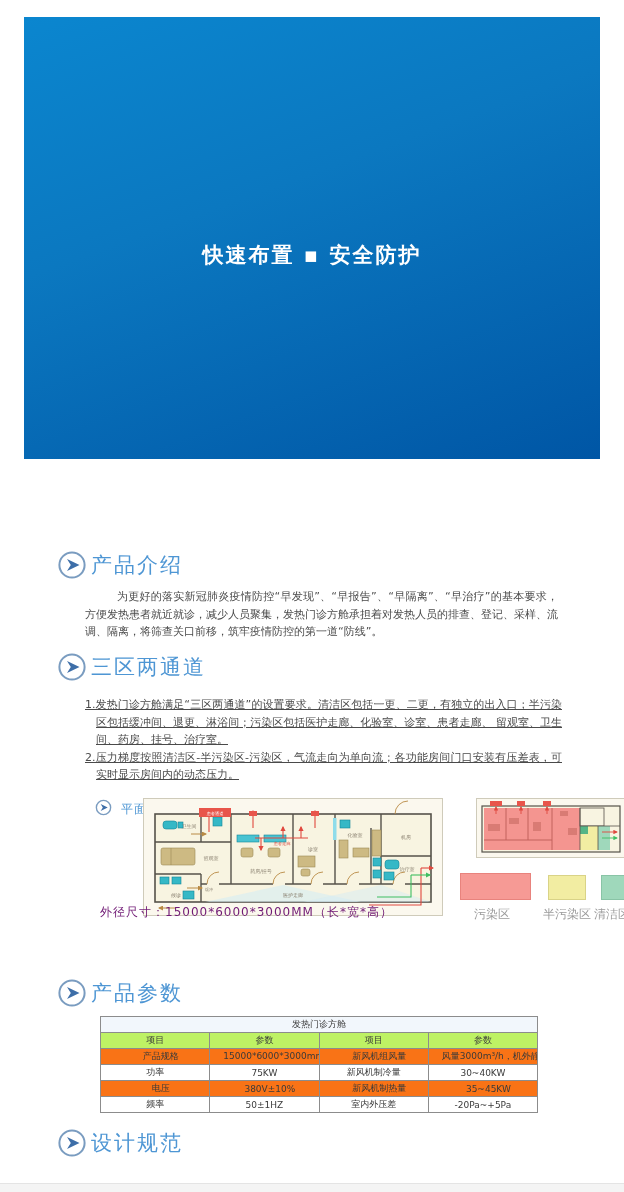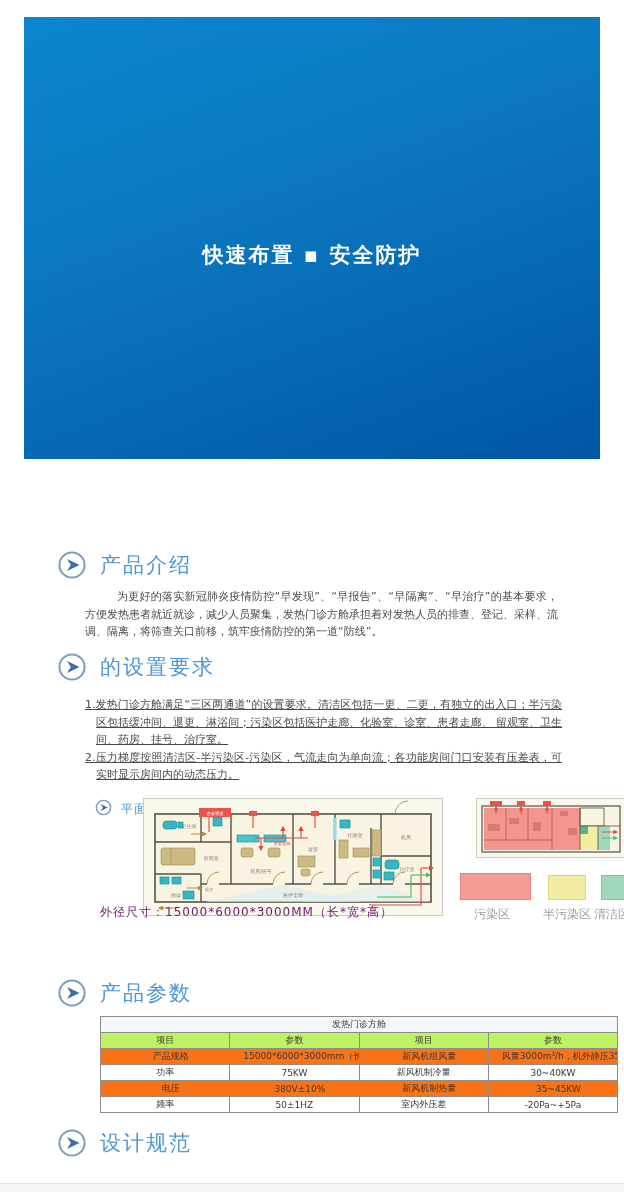--- a/index.html
+++ b/index.html
@@ -6,21 +6,21 @@
   body{width:624px;font-family:"DejaVu Sans","Liberation Sans",sans-serif;}
   .page{position:relative;width:624px;height:1192px;background:#fff;overflow:hidden;}
 
   
   .banner{position:absolute;left:24px;top:17px;width:576px;height:442px;
     background:linear-gradient(160deg,#0B86CF 0%,#0B78C0 40%,#0056A5 100%);}
   .banner-title{position:absolute;left:0;top:224px;width:100%;text-align:center;
     color:#fff;font-size:21px;font-weight:bold;letter-spacing:2px;}
 
   
-  .sec{position:absolute;left:0;display:flex;align-items:center;gap:13px;padding-left:57px;}
+  .sec{position:absolute;left:0;display:flex;align-items:center;gap:4px;padding-left:57px;}
   .sec .ttl{font-size:21px;color:#4E96D4;letter-spacing:2px;}
   .sec svg{display:block;}
   .subsec{position:absolute;display:flex;align-items:center;gap:9px;}
   .subsec .ttl{font-size:12px;color:#4E96D4;letter-spacing:1px;}
 
   .body-text{position:absolute;left:85px;width:473px;font-size:11px;line-height:17.5px;
     color:#4A4A4A;text-indent:32px;text-align:justify;}
   .design-list{position:absolute;left:85px;width:477px;font-size:11px;line-height:17.5px;color:#4A4A4A;text-decoration:underline;}
   .design-list .li{padding-left:11px;text-indent:-11px;text-align:justify;}
 
@@ -33,21 +33,21 @@
   .sw{position:absolute;box-sizing:border-box;}
   .sw-pink{left:0;top:0;width:71px;height:27px;background:#F69A95;border:1px solid #E8837D;}
   .sw-yellow{left:88px;top:2px;width:38px;height:25px;background:#F2EDA2;border:1px solid #D9D387;}
   .sw-green{left:141px;top:2px;width:25px;height:25px;background:#9FD8BB;border:1px solid #89C4A6;}
   .lg-label{position:absolute;top:33px;font-size:12px;color:#9B9B9B;white-space:nowrap;}
   .lg-0{left:14px;} .lg-1{left:83px;} .lg-2{left:134px;}
 
   .dim-note{position:absolute;left:100px;top:904px;font-size:12px;color:#701a75;letter-spacing:1px;}
 
   
-  .ptable{position:absolute;left:100px;top:1016px;width:518px;border-collapse:collapse;
+  .ptable{position:absolute;left:100px;top:1016px;width:438px;border-collapse:collapse;
     font-size:9px;color:#3A3A3A;table-layout:fixed;}
   .ptable td{border:1px solid #8C8C8C;text-align:center;height:15px;padding:0 2px;overflow:hidden;white-space:nowrap;}
   .ptable .t-title{background:#F2F7FC;}
   .ptable .r-head td{background:#bef264;}
   .ptable .r-blue td{background:#f97316;padding-left:13px;}
   .ptable .r-white td{background:#FFFFFF;}
   .c0{width:77px;} .c1{width:170px;} .c2{width:80px;} .c3{width:111px;}
 
   .footer-bar{position:absolute;left:0;top:1183px;width:624px;height:9px;background:#F4F4F4;border-top:1px solid #E4E4E4;}
 
@@ -76,21 +76,21 @@
   </div>
   <div class="body-text" style="top:588px;">为更好的落实新冠肺炎疫情防控“早发现”、“早报告”、“早隔离”、“早治疗”的基本要求，方便发热患者就近就诊，减少人员聚集，发热门诊方舱承担着对发热人员的排查、登记、采样、流调、隔离，将筛查关口前移，筑牢疫情防控的第一道“防线”。</div>
 
   <div class="sec" style="top:652px;">
     <span>
         <svg width="30" height="30" viewBox="0 0 30 30">
           <circle cx="15" cy="15" r="12.6" fill="none" stroke="#7A9CC0" stroke-width="2"></circle>
           <path d="M10 9 L22.5 15 L10 21 L13.8 15 Z" fill="#3D6EA8"></path>
         </svg>
       </span>
-    <span class="ttl">的设置要求</span>
+    <span class="ttl">三区两通道</span>
   </div>
   <div class="design-list" style="top:696px;">
     <div class="li">1.发热门诊方舱满足“三区两通道”的设置要求。清洁区包括一更、二更，有独立的出入口；半污染区包括缓冲间、退更、淋浴间；污染区包括医护走廊、化验室、诊室、患者走廊、 留观室、卫生间、药房、挂号、治疗室。</div>
     <div class="li">2.压力梯度按照清洁区-半污染区-污染区，气流走向为单向流；各功能房间门口安装有压差表，可实时显示房间内的动态压力。</div>
   </div>
 
   <div class="subsec" style="left:95px;top:799px;">
     <span><svg width="17" height="17" viewBox="0 0 30 30">
           <circle cx="15" cy="15" r="12.6" fill="none" stroke="#7A9CC0" stroke-width="2.4"></circle>
           <path d="M10 9 L22.5 15 L10 21 L13.8 15 Z" fill="#3D6EA8"></path>

